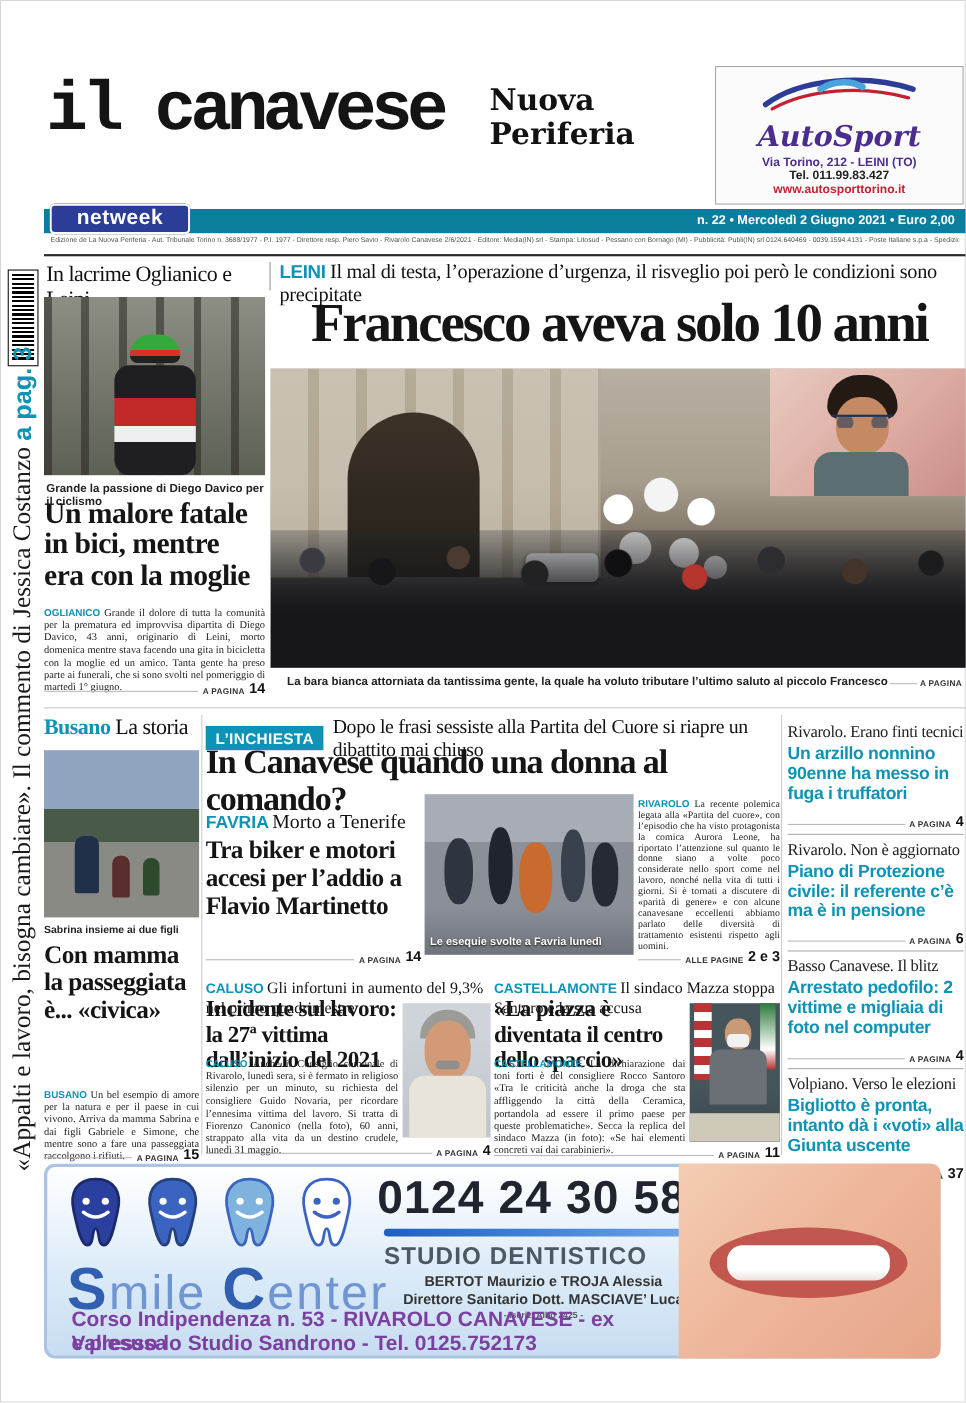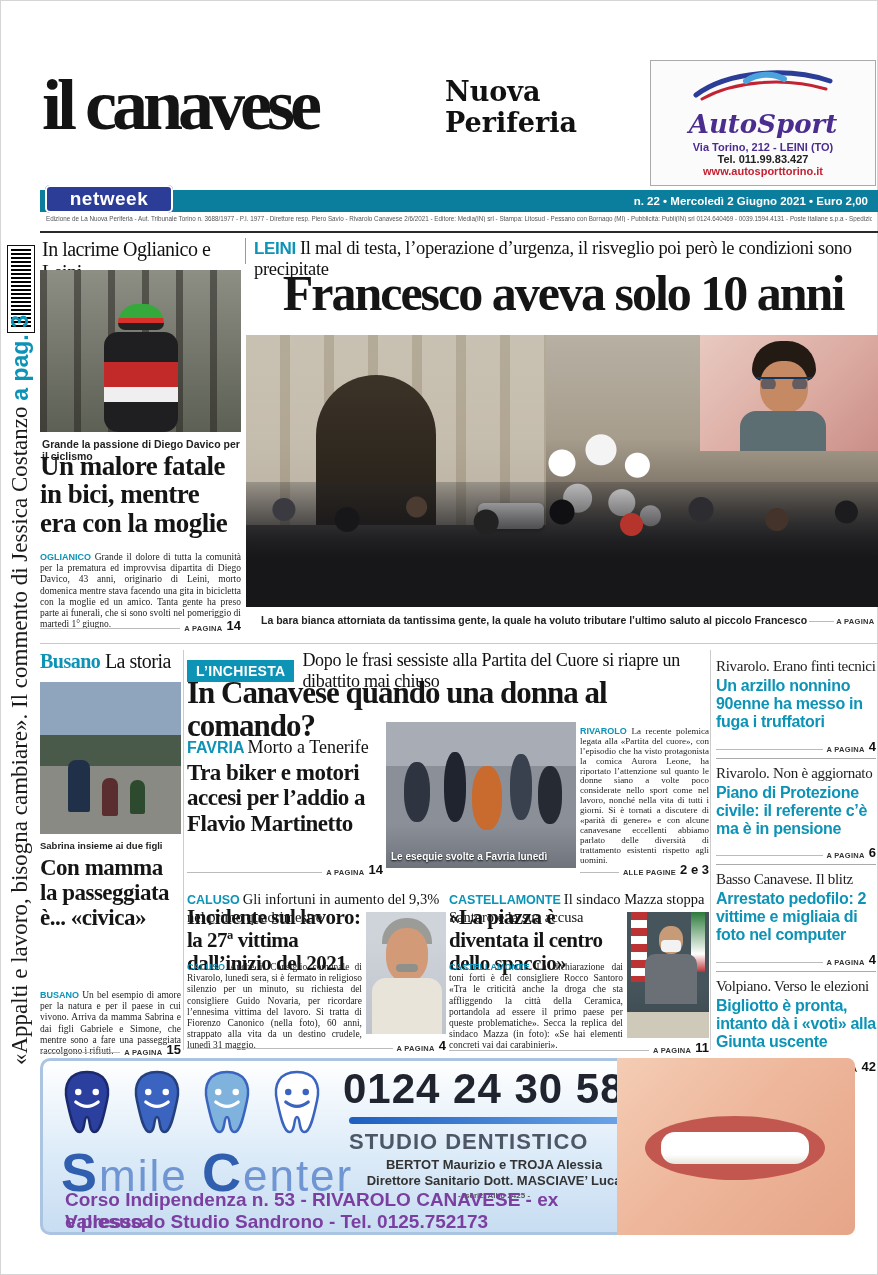--- a/index.html
+++ b/index.html
@@ -14,22 +14,22 @@
   .barcode .bars { width:100%; height:100%;
       background:repeating-linear-gradient(180deg,#000 0 2px,#fff 2px 4px); }
   .vert-text { left:0px; top:345px; width:40px; height:720px;
       writing-mode:vertical-rl; transform:rotate(180deg);
       font-size:23px; color:#1a1a1a; text-align:left; line-height:40px; white-space:nowrap; }
   .vert-text .pg { font-family:"Liberation Sans",sans-serif; font-weight:bold; color:#0c93b6; }
 
   
   .overtitle { left:445px; top:76px; width:195px; text-align:left;
       font-family:"DejaVu Serif",serif; font-weight:bold; font-size:27px; color:#111; }
-  .masthead { left:42px; top:66px; width:600px; font-family:Liberation Serif, serif;
-      font-weight:bold; font-size:72px; letter-spacing:-5px; color:#141414; line-height:1.1; }
+  .masthead { left:42px; top:66px; width:600px; font-family:Liberation Mono, monospace;
+      font-weight:bold; font-size:63px; letter-spacing:-5px; color:#141414; line-height:1.1; }
   .autosport { left:650px; top:60px; width:226px; height:126px; border:1px solid #aaa;
       background:#fbfbfb; text-align:center; padding-top:4px; }
   .autosport .brand { font-family:"DejaVu Serif",serif; font-style:italic; font-weight:bold;
       font-size:26px; color:#4b2d8f; line-height:1; }
   .autosport .addr { font-family:"Liberation Sans",sans-serif; font-weight:bold; font-size:11px;
       color:#4b2d8f; margin-top:4px; }
   .autosport .tel  { font-family:"Liberation Sans",sans-serif; font-weight:bold; font-size:11px; color:#222;text-align:center; }
   .autosport .web  { font-family:"Liberation Sans",sans-serif; font-weight:bold; font-size:11px; color:#c32232; }
 
   
@@ -432,21 +432,21 @@
           <span class="lab">A PAGINA</span>
           <span class="num">4</span>
         </div>
     </div>
     <div class="brief">
       <div class="bk kick-serif">Volpiano. Verso le elezioni</div>
       <div class="bh">Bigliotto è pronta, intanto dà i «voti» alla Giunta uscente</div>
       <div class="ref">
           <span class="line"></span>
           <span class="lab">A PAGINA</span>
-          <span class="num">42</span>
+          <span class="num">37</span>
         </div>
     </div>
   </div>
 
   <div class="abs dental">
     <div class="teeth-row">
       <svg width="60" height="70" viewBox="0 0 48 56">
         <path d="M24 4 C10 4 5 14 8 27 C10 36 13 52 18 52 C23 52 21 40 24 40 C27 40 25 52 30 52 C35 52 38 36 40 27 C43 14 38 4 24 4 Z" fill="#2b3f9e" stroke="#1b2a6e" stroke-width="2"></path>
         <circle cx="17" cy="20" r="2.6" fill="#fff"></circle>
           <circle cx="31" cy="20" r="2.6" fill="#fff"></circle>

